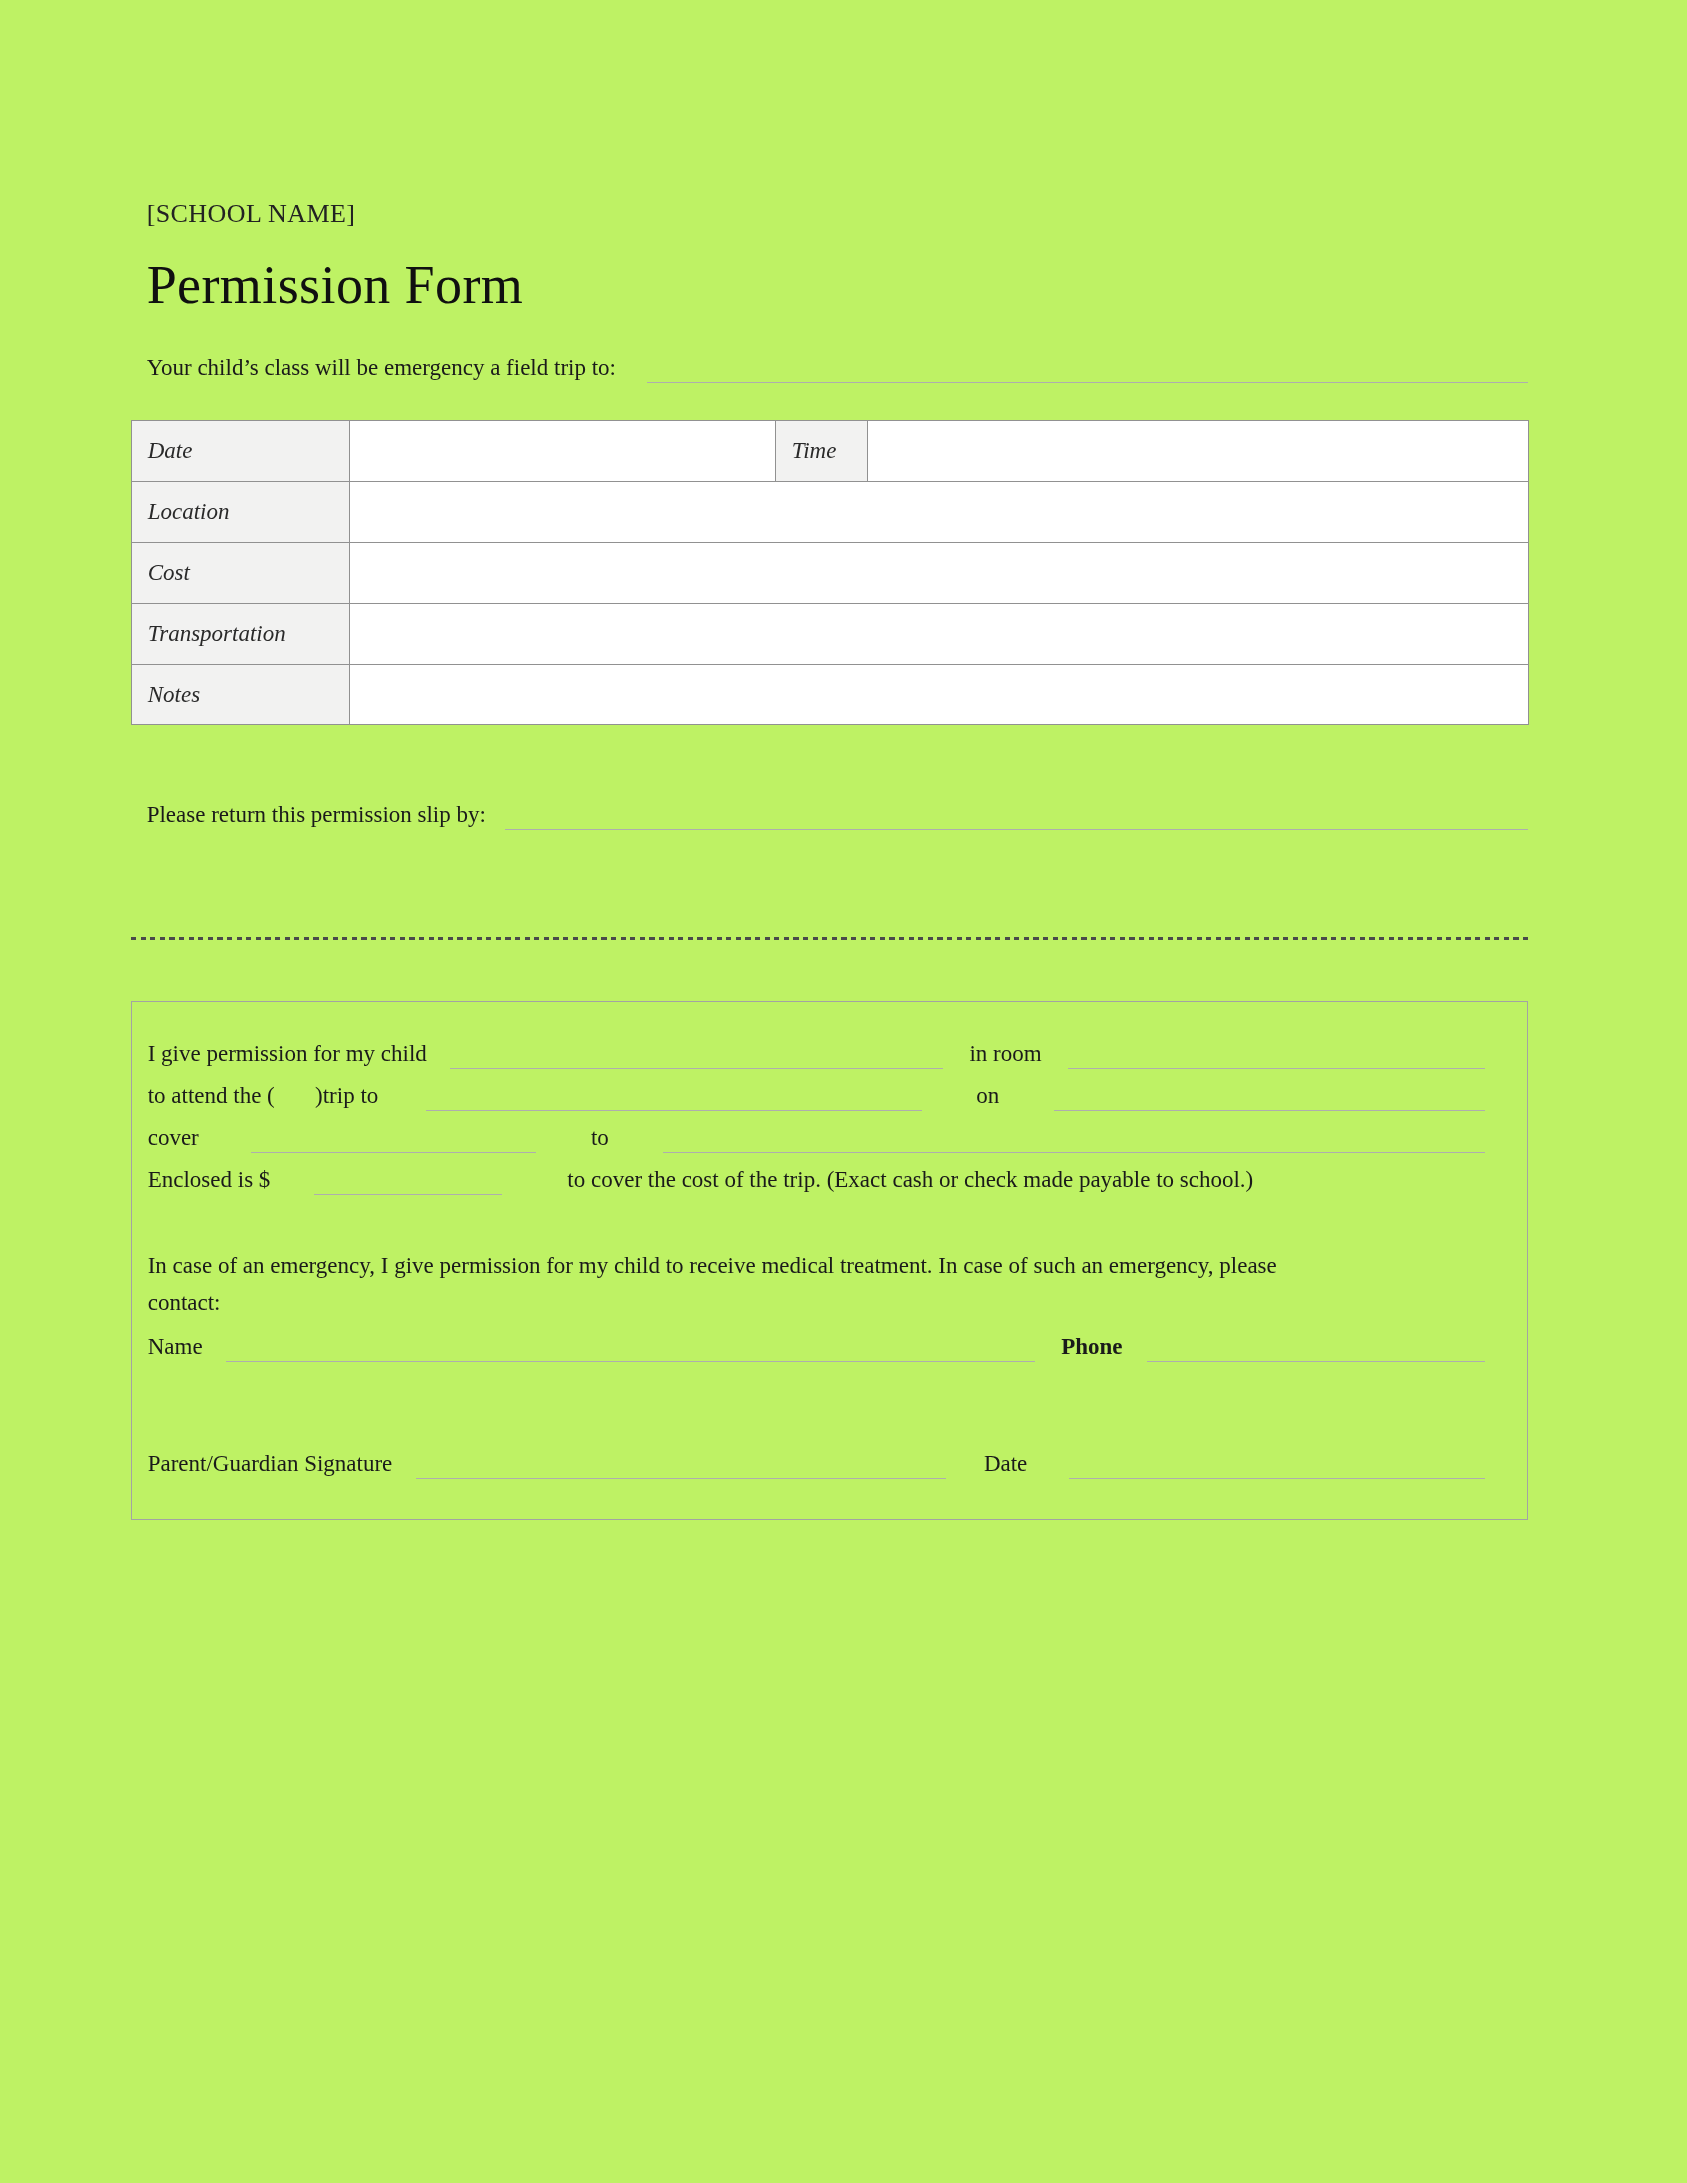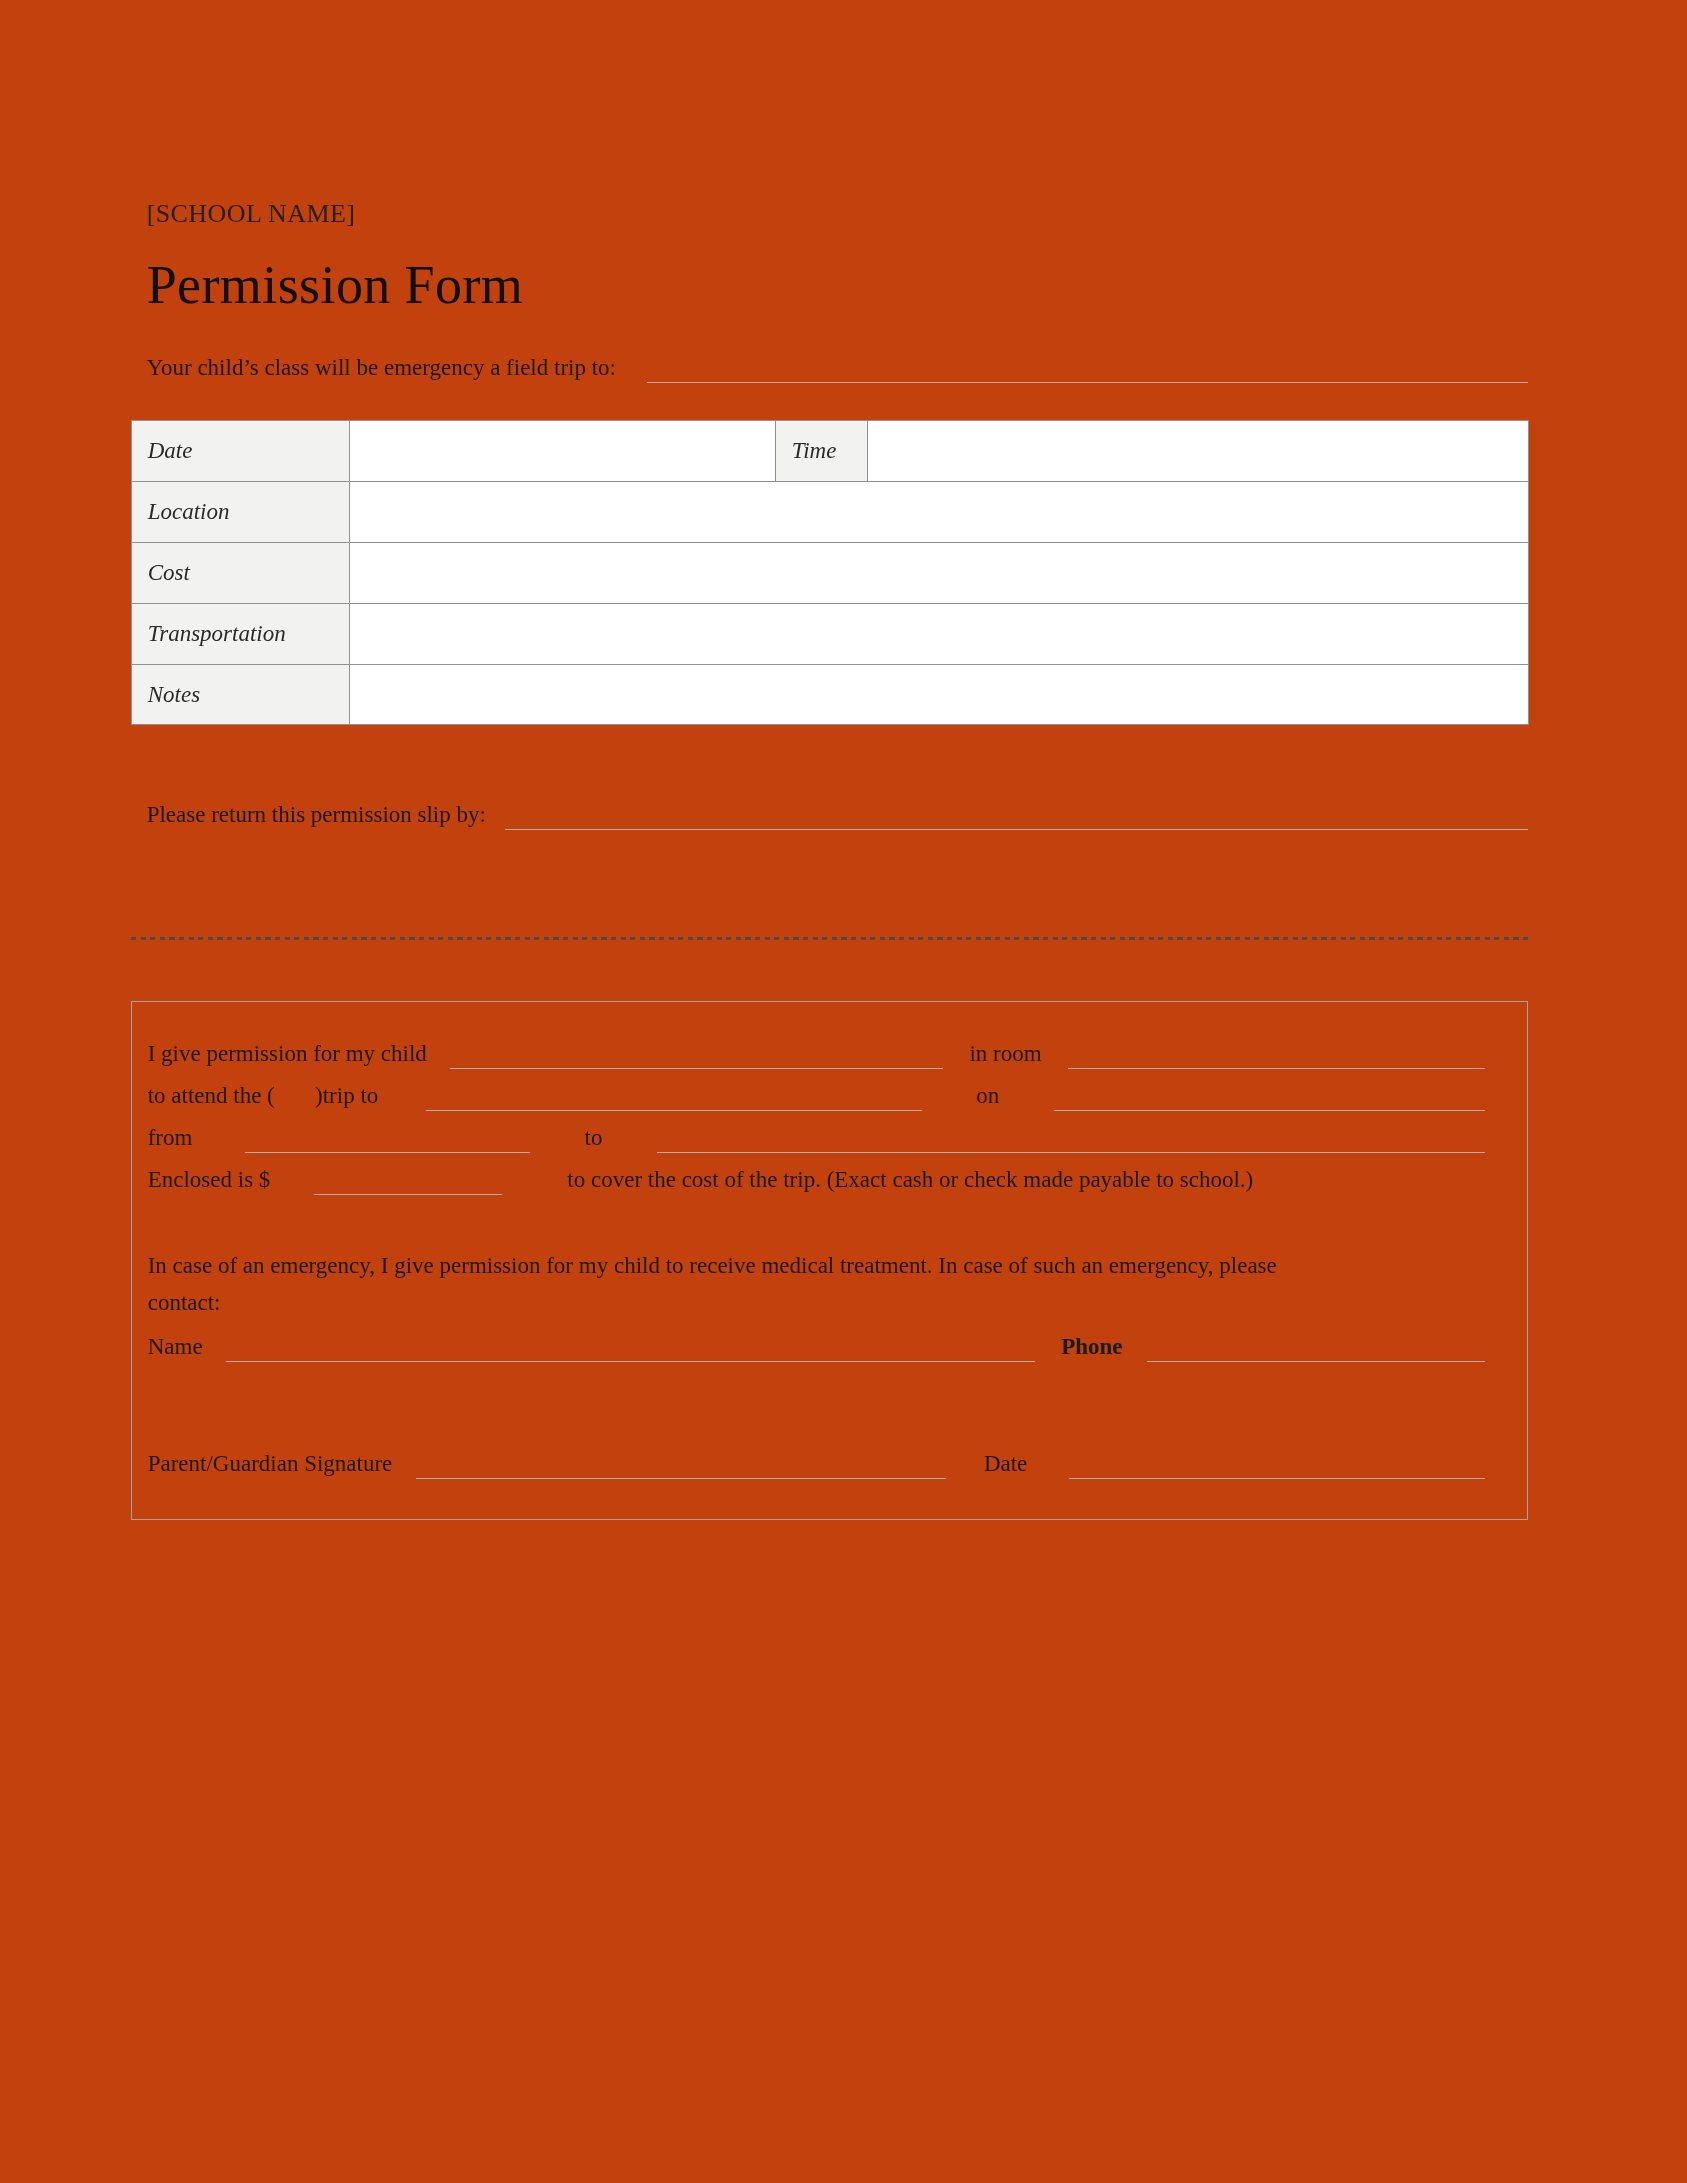--- a/index.html
+++ b/index.html
@@ -6,21 +6,21 @@
   html, body { background: #ffffff; }
   body {
     width: 1687px; height: 2184px;
     font-family: "Liberation Serif", "DejaVu Serif", serif;
     color: #1a1a1a;
     overflow: hidden;
   }
   .page {
     width: 1687px; height: 2184px;
     padding: 197px 159px 0 131px;
-    background: #c2410c;
+    background: #bef264;
   }
   .indent { margin-left: 15.7px; }
 
   .school-name {
     font-size: 26px; line-height: 33px;
     letter-spacing: 0.4px; color: #222222;
   }
   .title {
     font-size: 54px; line-height: 65px;
     font-weight: 400; color: #101010;
@@ -155,21 +155,21 @@
     </div>
 
     <div class="row row-gap">
       <span class="txt pre">to attend the (       )trip to</span>
       <span class="fill w-trip"></span>
       <span class="txt mid">on</span>
       <span class="fill grow"></span>
     </div>
 
     <div class="row row-gap">
-      <span class="txt">from</span>
+      <span class="txt">cover</span>
       <span class="fill w-from"></span>
       <span class="txt mid">to</span>
       <span class="fill grow"></span>
     </div>
 
     <div class="row row-gap">
       <span class="txt">Enclosed is $</span>
       <span class="fill w-amount"></span>
       <span class="txt amount-suffix">to cover the cost of the trip. (Exact cash or check made payable to school.)</span>
     </div>

